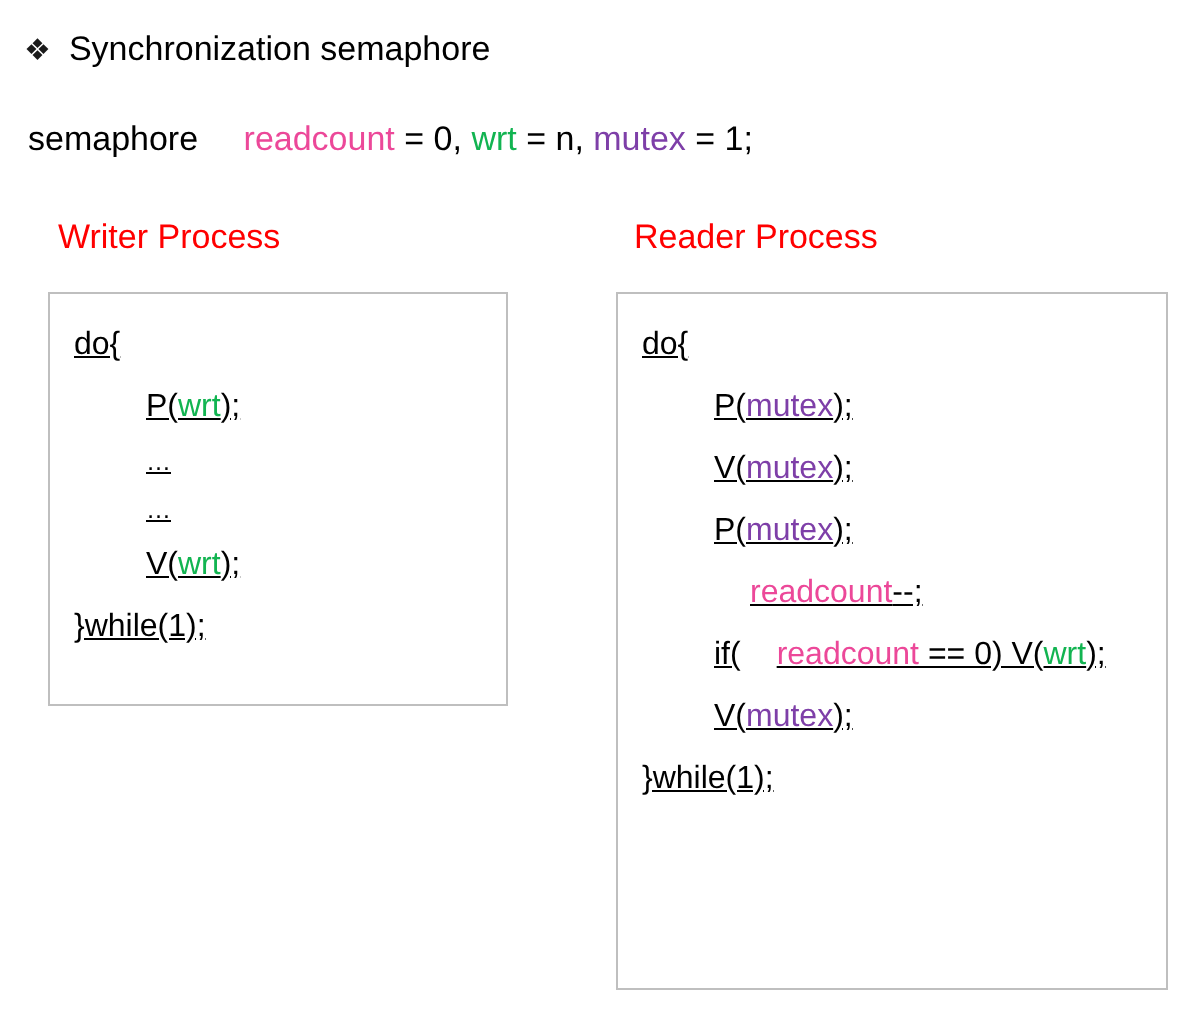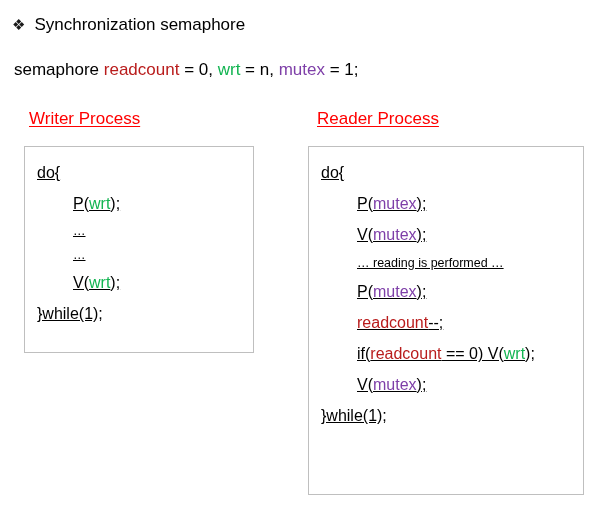--- a/index.html
+++ b/index.html
@@ -43,21 +43,20 @@
     line-height: 22px;
     white-space: pre;
   }
 
   
   .col-head {
     position: absolute;
     font-size: 17px;
     line-height: 22px;
     color: #ff0000;
-    text-decoration: underline;
     text-underline-offset: 2px;
   }
   #writer-head { left: 29px; top: 108px; }
   #reader-head { left: 317px; top: 108px; }
 
   
   .code-box {
     position: absolute;
     border: 1px solid #bfbfbf;
     background: #ffffff;
@@ -91,21 +90,21 @@
     font-size: 12.5px;
     line-height: 26px;
   }
   .code-line.small.indent { padding-left: 36px; }
   .code-line.dots {
     font-size: 12.5px;
     line-height: 24px;
   }
 
   
-  .tok-readcount { color: #b91c1c; }
+  .tok-readcount { color: #ec4899; margin-left: 18px; }
   .tok-wrt       { color: #12b451; }
   .tok-mutex     { color: #7e3fa8; }
   .tok-plain     { color: #000000; }
 </style>
 </head>
 <body>
 
 <div class="bullet-line">
   <span class="bullet-glyph">❖</span>
   <span>Synchronization semaphore</span>
@@ -124,20 +123,19 @@
       <div class="code-line"><span class="tok-plain">}while(1);</span></div>
     </div>
 </div>
 
 <div class="col-head" id="reader-head">Reader Process</div>
 <div class="code-box" id="reader-box">
   <div class="code-inner">
       <div class="code-line"><span class="tok-plain">do{</span></div>
       <div class="code-line indent"><span class="tok-plain">P(</span><span class="tok-mutex">mutex</span><span class="tok-plain">);</span></div>
       <div class="code-line indent"><span class="tok-plain">V(</span><span class="tok-mutex">mutex</span><span class="tok-plain">);</span></div>
-      <div class="code-line indent small"><span class="tok-plain">… reading is performed …</span></div>
       <div class="code-line indent"><span class="tok-plain">P(</span><span class="tok-mutex">mutex</span><span class="tok-plain">);</span></div>
       <div class="code-line indent"><span class="tok-readcount">readcount</span><span class="tok-plain">--;</span></div>
       <div class="code-line indent"><span class="tok-plain">if(</span><span class="tok-readcount">readcount</span><span class="tok-plain"> == 0) V(</span><span class="tok-wrt">wrt</span><span class="tok-plain">);</span></div>
       <div class="code-line indent"><span class="tok-plain">V(</span><span class="tok-mutex">mutex</span><span class="tok-plain">);</span></div>
       <div class="code-line"><span class="tok-plain">}while(1);</span></div>
     </div>
 </div>
 
 </body></html>

